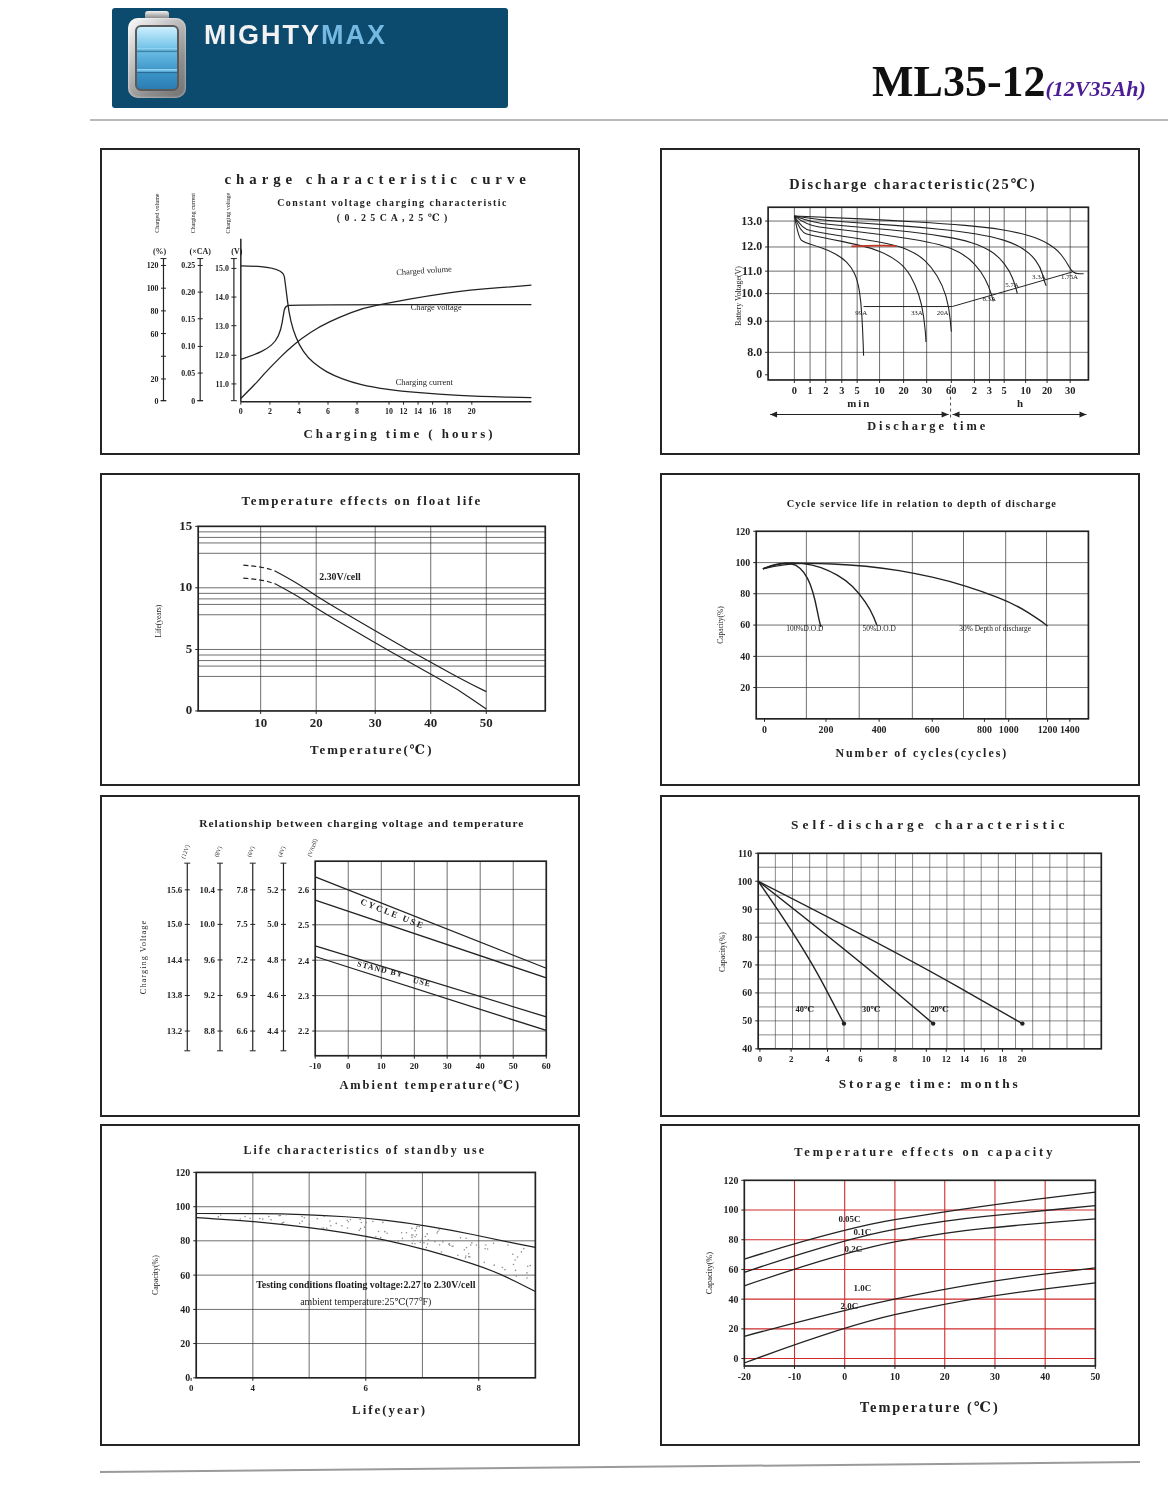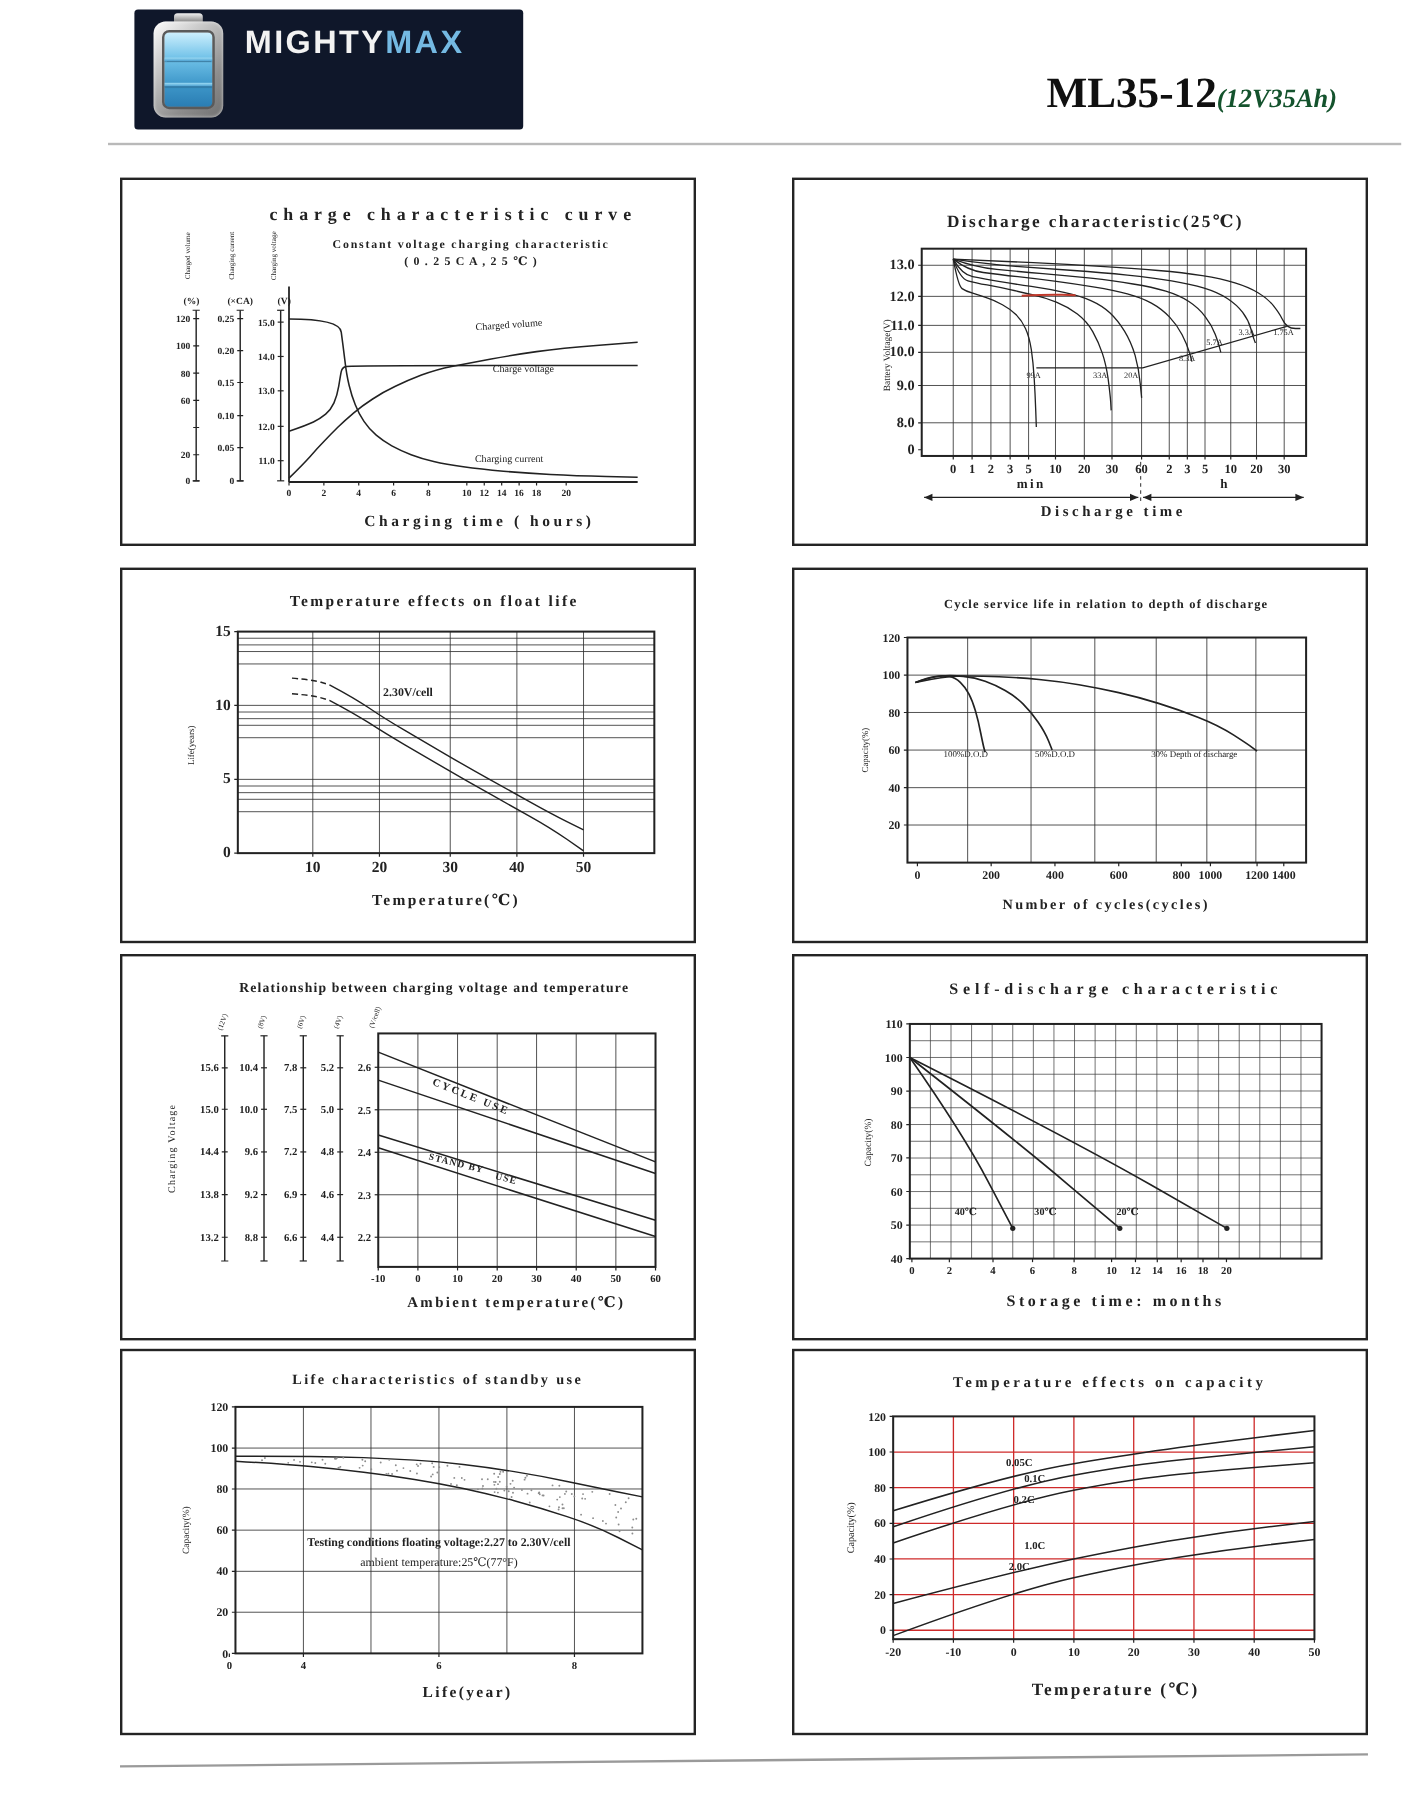--- a/index.html
+++ b/index.html
@@ -1,39 +1,39 @@
 <!DOCTYPE html>
 <html><head>
 <meta charset="utf-8">
 <style>
   html,body{margin:0;padding:0;background:#fff;}
   #page{position:relative;width:1168px;height:1500px;background:#ffffff;overflow:hidden;
         font-family:"Liberation Serif",serif;}
   
-  #logo{position:absolute;left:112px;top:8px;width:324px;height:100px;background:#0f172a;
+  #logo{position:absolute;left:112px;top:8px;width:396px;height:100px;background:#0c4a6e;
         border-radius:3px;}
   .batt{position:absolute;left:16px;top:10px;width:58px;height:80px;}
   .batt-cap{position:absolute;top:-7px;left:17px;width:24px;height:10px;border-radius:3px;
         background:linear-gradient(180deg,#f2f2f2,#9a9a9a 60%,#6f6f6f);}
   .batt-body{position:absolute;left:0;top:0;width:58px;height:80px;border-radius:10px;
         background:linear-gradient(135deg,#fdfdfd 0%,#cfcfcf 28%,#8d8d8d 70%,#707070 100%);
         box-shadow:inset 0 0 3px rgba(255,255,255,.7);}
   .batt-glass{position:absolute;left:7px;top:7px;width:44px;height:66px;border-radius:6px;
         background:linear-gradient(180deg,#cdeffd 0%,#6fc1e8 35%,#3e97c9 70%,#2a7db3 100%);
         border:2px solid #5a5a5a;box-sizing:border-box;overflow:hidden;}
   .seg{position:absolute;left:0;width:100%;height:3px;background:linear-gradient(180deg,#9ddcf5,#4a9fd0);
         box-shadow:0 1px 1px rgba(20,60,90,.5);}
   .logo-text{position:absolute;left:92px;top:12px;font-family:"Liberation Sans",sans-serif;}
   .l1{font-size:27px;font-weight:bold;letter-spacing:2px;color:#f2f2f2;}
   .l1 .max{color:#74b9e2;}
   .l2{font-size:35px;font-weight:bold;letter-spacing:5px;color:#e3e3e3;margin-top:2px;
       text-shadow:0 1px 0 #555, 0 -1px 0 #fff2;}
   #model{position:absolute;left:872px;top:56px;white-space:nowrap;}
-  .model-code{font-size:36px;font-weight:bold;color:#101010;font-family:"Liberation Serif",serif;}
-  .model-cap{font-size:22px;font-style:italic;font-weight:bold;color:#14532d;margin-top:34px;}
+  .model-code{font-size:44px;font-weight:bold;color:#101010;font-family:"Liberation Serif",serif;}
+  .model-cap{font-size:22px;font-style:italic;font-weight:bold;color:#4c1d95;margin-top:34px;}
   .rule-top{position:absolute;left:90px;top:119px;width:1078px;height:0;
       border-top:2px solid #b9b9b9;}
   .rule-bottom{position:absolute;left:100px;top:1466px;width:1040px;height:0;
       border-top:2px solid #9a9a9a;transform:rotate(-0.55deg);}
   
   .chart-box{position:absolute;background:#fff;border:2px solid #242424;box-sizing:border-box;}
   .chart-box svg{display:block;width:100%;height:100%;}
   svg text{font-family:"Liberation Serif","DejaVu Serif",serif;fill:#222;}
 </style>
 </head>

